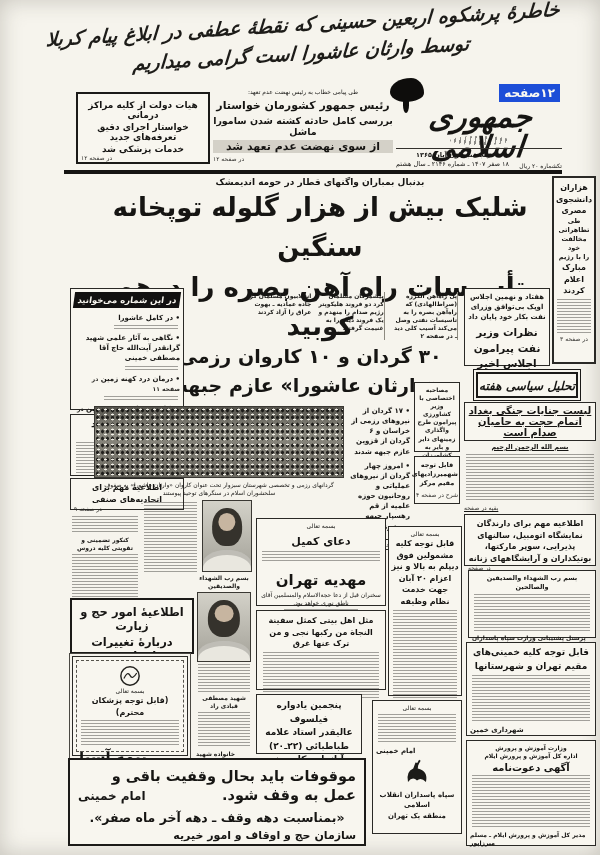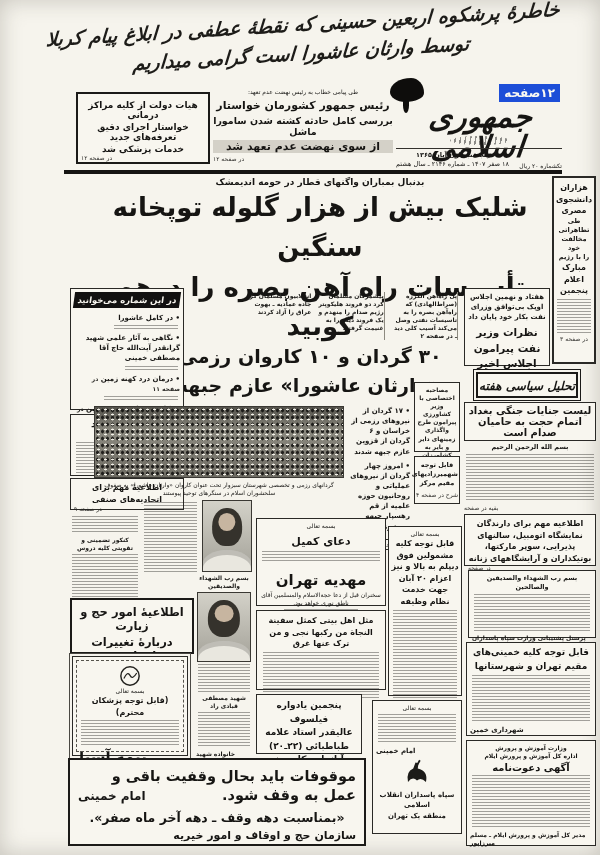--- a/index.html
+++ b/index.html
@@ -99,37 +99,37 @@
   <div class="abs thin ctr" style="left:552px;top:176px;width:44px;height:188px;border-width:2px;padding:4px 1px;">
     <ul class="plain">
       <li class="b t8">هزاران</li>
       <li class="b t8">دانشجوی</li>
       <li class="b t8">مصری</li>
       <li class="b t65">طی تظاهراتی</li>
       <li class="b t65">مخالفت خود</li>
       <li class="b t65">را با رژیم</li>
       <li class="b t8">مبارک</li>
       <li class="b t8">اعلام</li>
-      <li class="b t8">پنجمین</li>
+      <li class="b t8">کردند</li>
     </ul>
     <div class="tx" style="height:34px;"></div>
     <div class="ref">در صفحه ۳</div>
   </div>
 
   <div class="abs thin ctr" style="left:464px;top:288px;width:86px;height:78px;padding:3px 2px;">
     <div class="b t7">هفتاد و نهمین اجلاس اوپک بی‌توافق وزرای نفت بکار خود پایان داد</div>
     <div class="b" style="font-size:10.5px;margin-top:3px;line-height:1.45;">نظرات وزیر نفت پیرامون اجلاس اخیر اوپک</div>
     <div class="ref" style="text-align:right;">در صفحه ۱۱</div>
   </div>
 
   <div class="abs box ctr" style="left:476px;top:372px;width:102px;height:26px;border-width:2px;box-shadow:0 0 0 2px #f6f4ed,0 0 0 3px #1b1a18;">
     <div class="b" style="font-size:12px;font-style:italic;line-height:24px;">تحلیل سیاسی هفته</div>
   </div>
 
-  <div class="abs" style="left:464px;top:402px;width:132px;height:110px;">
+  <div class="abs" style="left:464px;top:402px;width:132px;height:110px;text-decoration:underline;">
     <div class="b ctr thin" style="font-size:10px;padding:2px;">لیست جنایات جنگی بغداد اتمام حجت به حامیان صدام است</div>
     <div class="b ctr t65" style="margin-top:2px;">بسم الله الرحمن الرحیم</div>
     <div class="tx" style="height:48px;"></div>
     <div class="ref" style="text-align:left;">بقیه در صفحه</div>
   </div>
 
   <div class="abs" style="left:246px;top:292px;width:212px;height:48px;display:flex;gap:4px;">
     <div class="b t6 vsep" style="flex:1;padding-left:3px;">پل راه‌آهن الگرزه (صراط‌الهادی) که راه‌آهن بصره را به تاسیسات نفتی وصل می‌کند آسیب کلی دید ـ در صفحه ۲</div>
     <div class="b t6 vsep" style="flex:1;padding-left:3px;">پیشمرگان مسلمان کرد دو فروند هلیکوپتر رژیم صدام را منهدم و یک فروند دیگر را به غنیمت گرفتند</div>
     <div class="b t6" style="flex:1;">انقلابیون مسلمان کرد جاده عمادیه ـ بهوت عراق را آزاد کردند</div>

